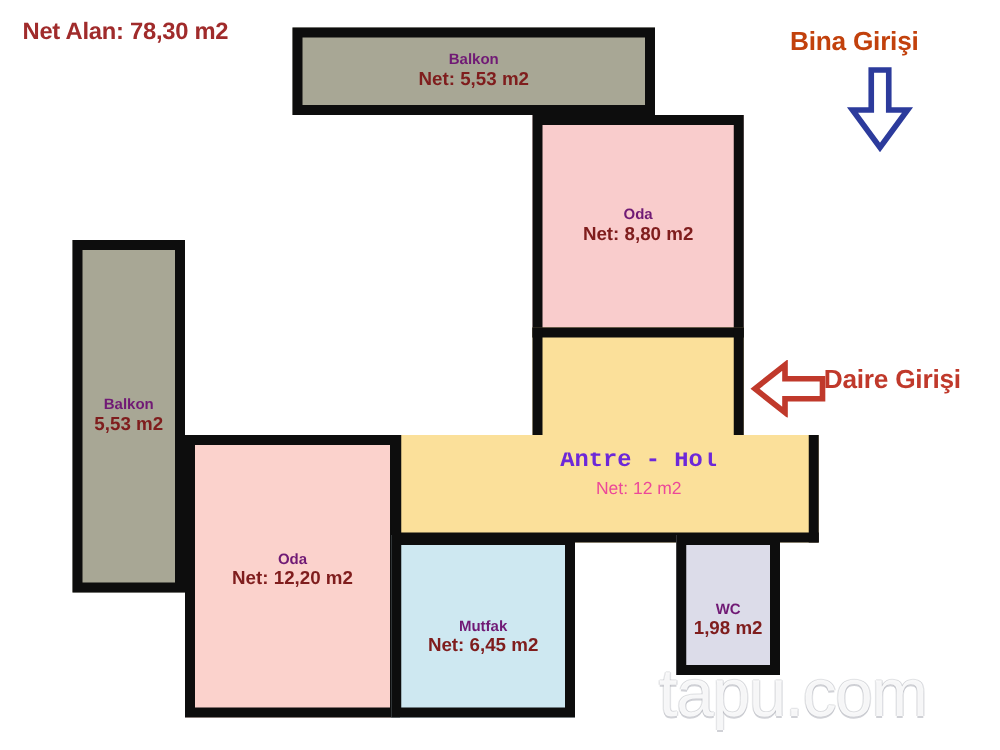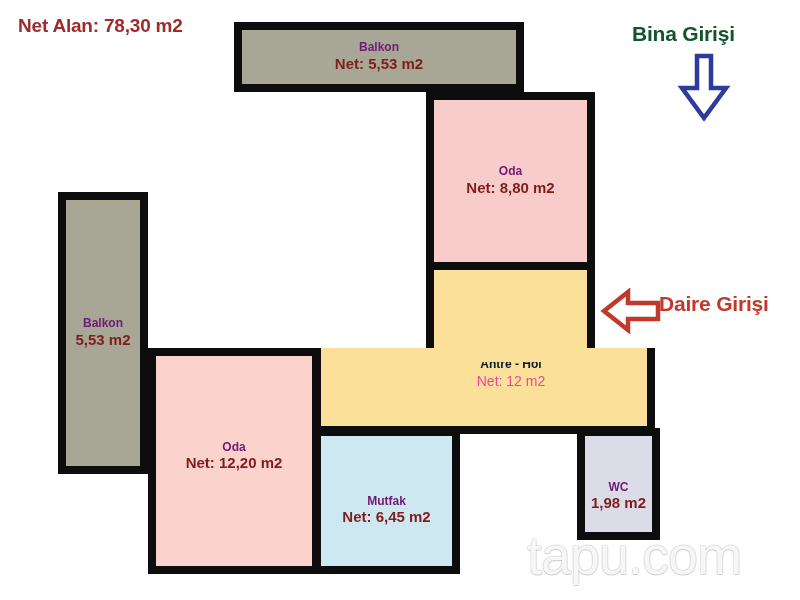--- a/index.html
+++ b/index.html
@@ -61,43 +61,44 @@
   
   .labels-up { justify-content: flex-start; }
 
   .lbl-float {
     position: absolute;
     text-align: center;
     white-space: nowrap;
     pointer-events: none;
   }
   .lbl-float .rname {
-    color: #0f172a;
-    font-weight: bold;
-    font-size: 12px;
+    color: #6d28d9;
+    font-weight: bold;
+    font-size: 19px;
     line-height: 1.25;
+    font-family: Liberation Mono, monospace;
   }
   .lbl-float .rarea {
     color: #ec4899;
     font-weight: normal;
     font-size: 14px;
     line-height: 1.3;
   }
 
   
   .anno {
     position: absolute;
     font-weight: bold;
     white-space: nowrap;
   }
   .anno-bina {
     left: 632px;
     top: 22px;
     font-size: 21px;
-    color: #14532d;
+    color: #c2410c;
     letter-spacing: -0.2px;
   }
   .arrow-down {
     position: absolute;
     left: 676px;
     top: 52px;
   }
   .anno-daire {
     left: 659px;
     top: 292px;
@@ -168,21 +169,21 @@
     <span class="rname">Oda</span>
     <span class="rarea">Net: 12,20 m2</span>
   </div>
 
   <div class="room labels-up" style="left:313px; top:428px; width:147px; height:146px; background:#cee8f1; padding-top:58px;">
     <span class="rname">Mutfak</span>
     <span class="rarea">Net: 6,45 m2</span>
   </div>
 
 
-  <div class="room labels-up" style="left:577px; top:428px; width:83px; height:112px; background:#dcdce9; padding-top:44px;">
+  <div class="room labels-up" style="left:541px; top:428px; width:83px; height:112px; background:#dcdce9; padding-top:44px;">
     <span class="rname">WC</span>
     <span class="rarea">1,98 m2</span>
   </div>
 
   <div class="anno anno-bina">Bina Girişi</div>
   <div class="arrow-down">
     <svg width="56" height="72" viewBox="0 0 56 72" xmlns="http://www.w3.org/2000/svg">
       <polygon points="21,4 35,4 35,36 50,36 28,66 6,36 21,36" fill="#ffffff" stroke="#2c3b9c" stroke-width="4.5" stroke-linejoin="miter"></polygon>
     </svg>
   </div>

